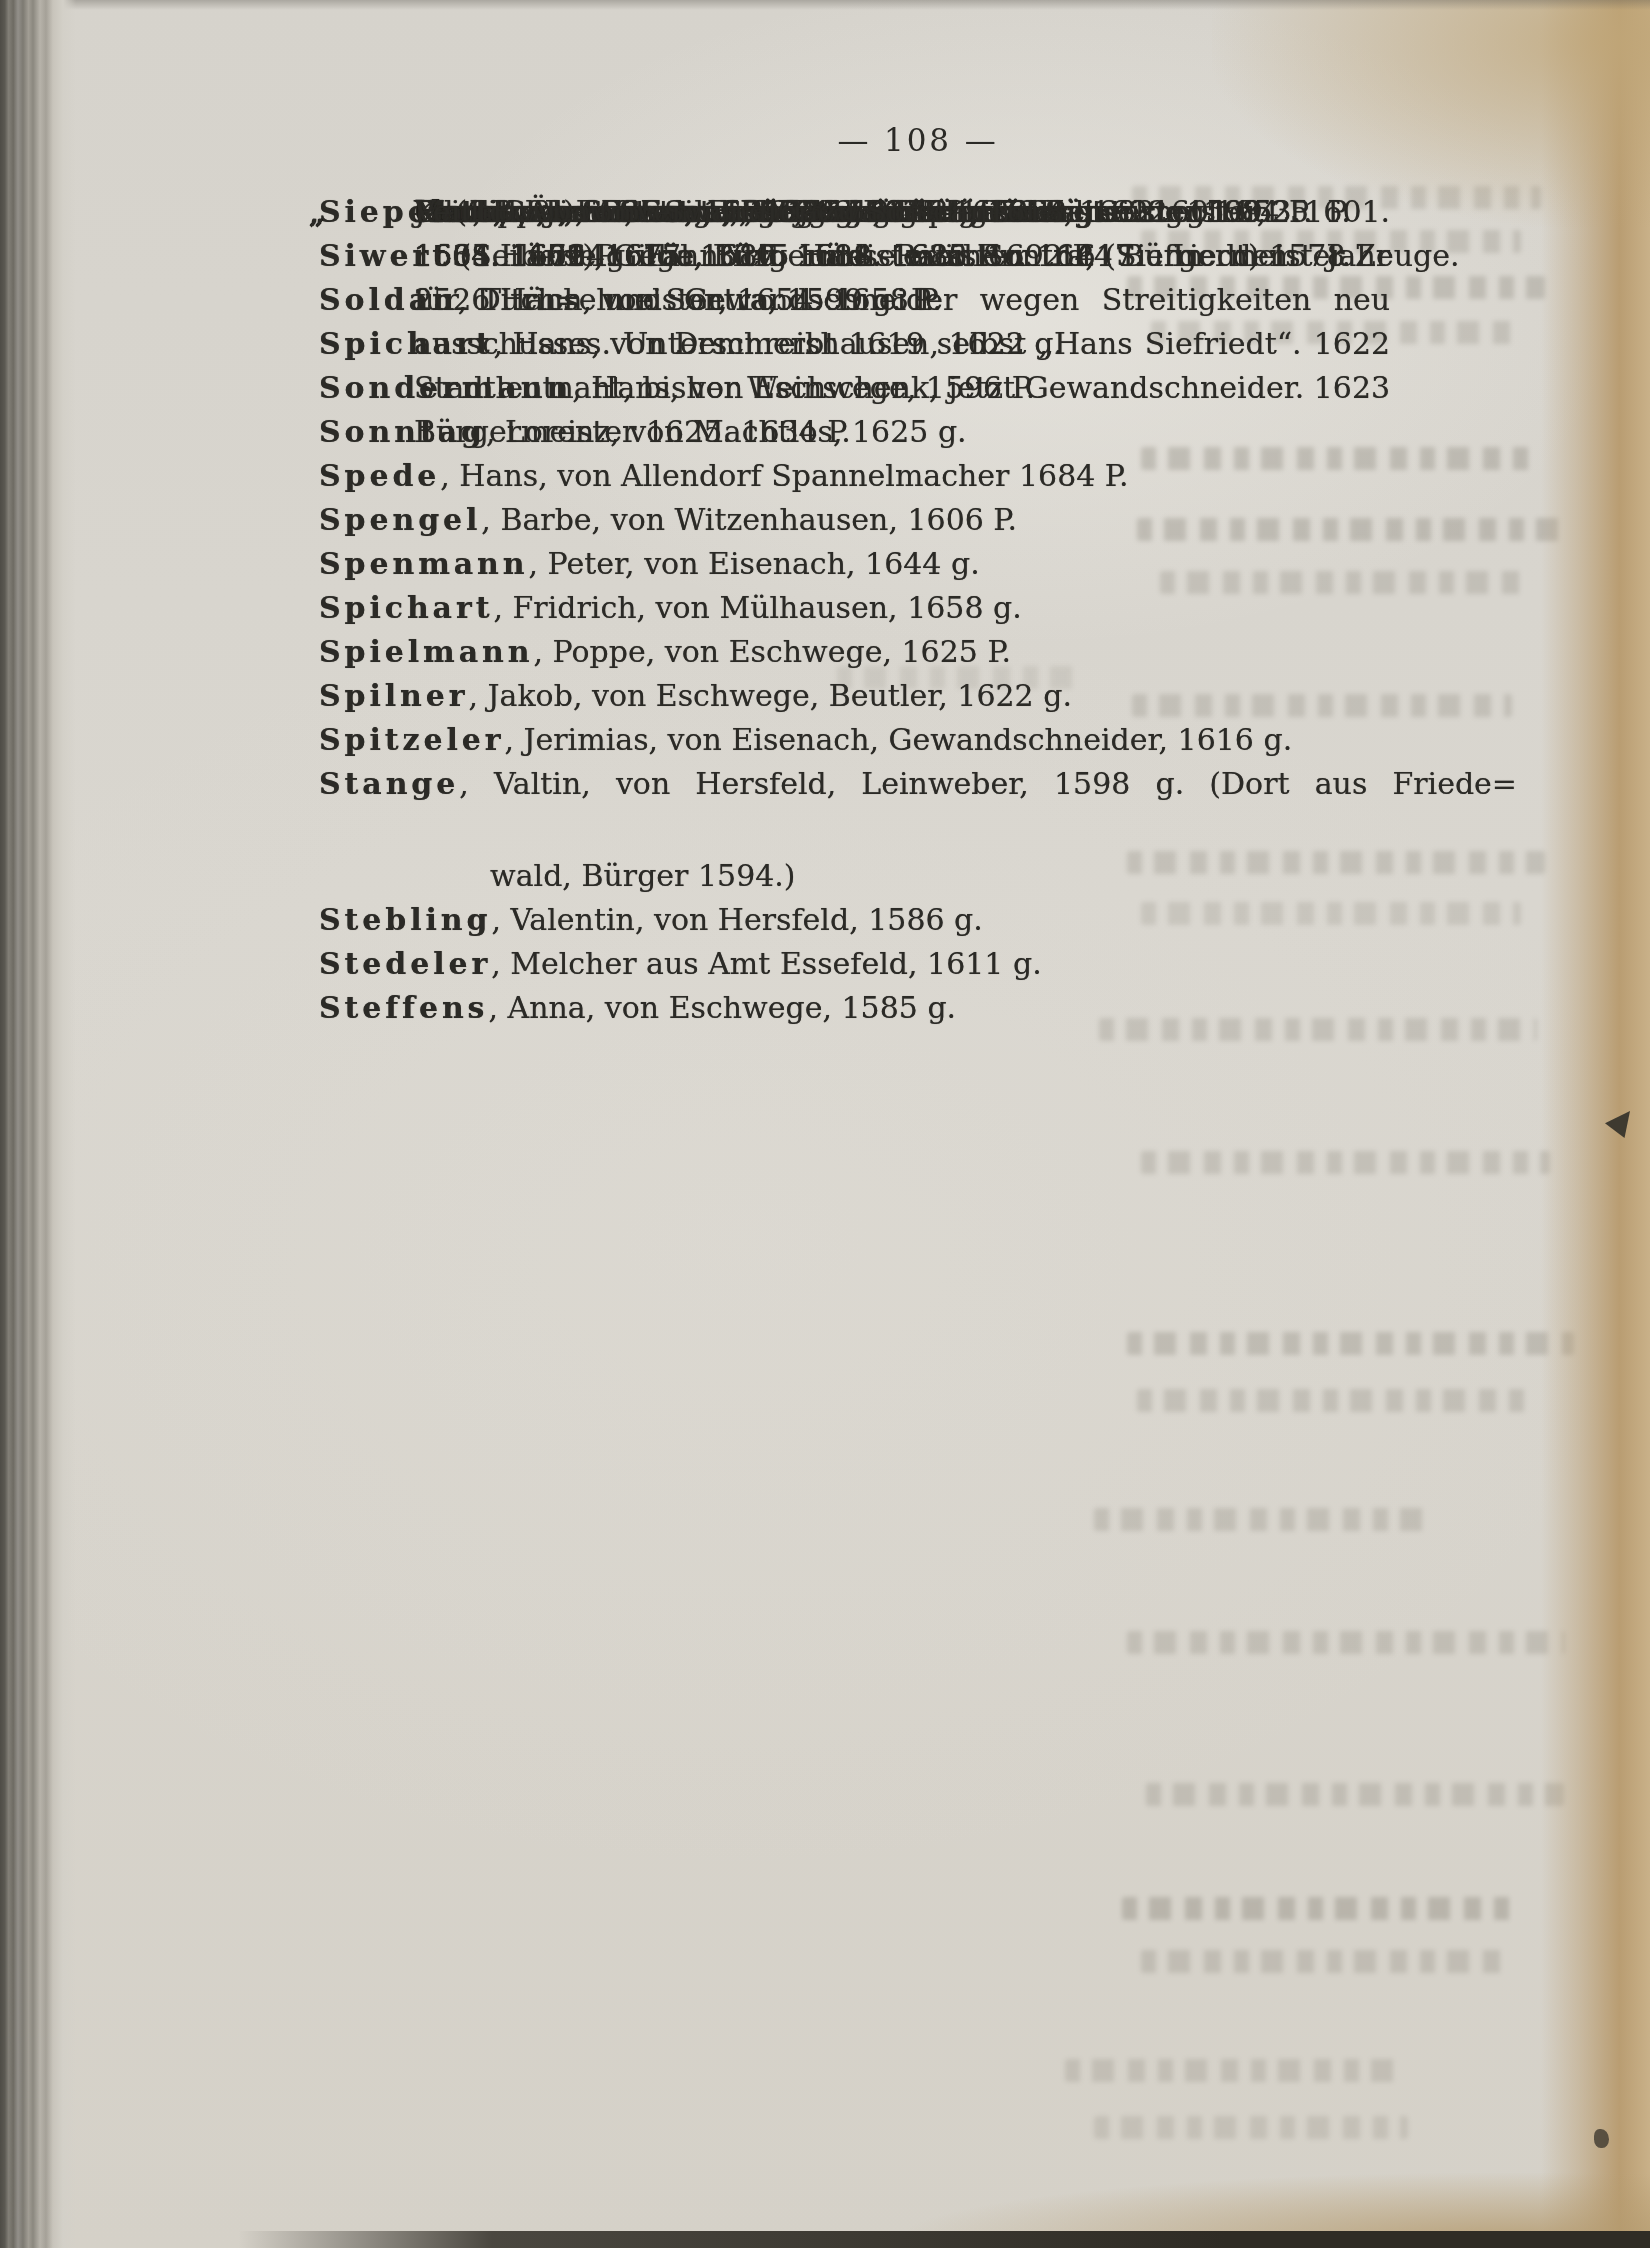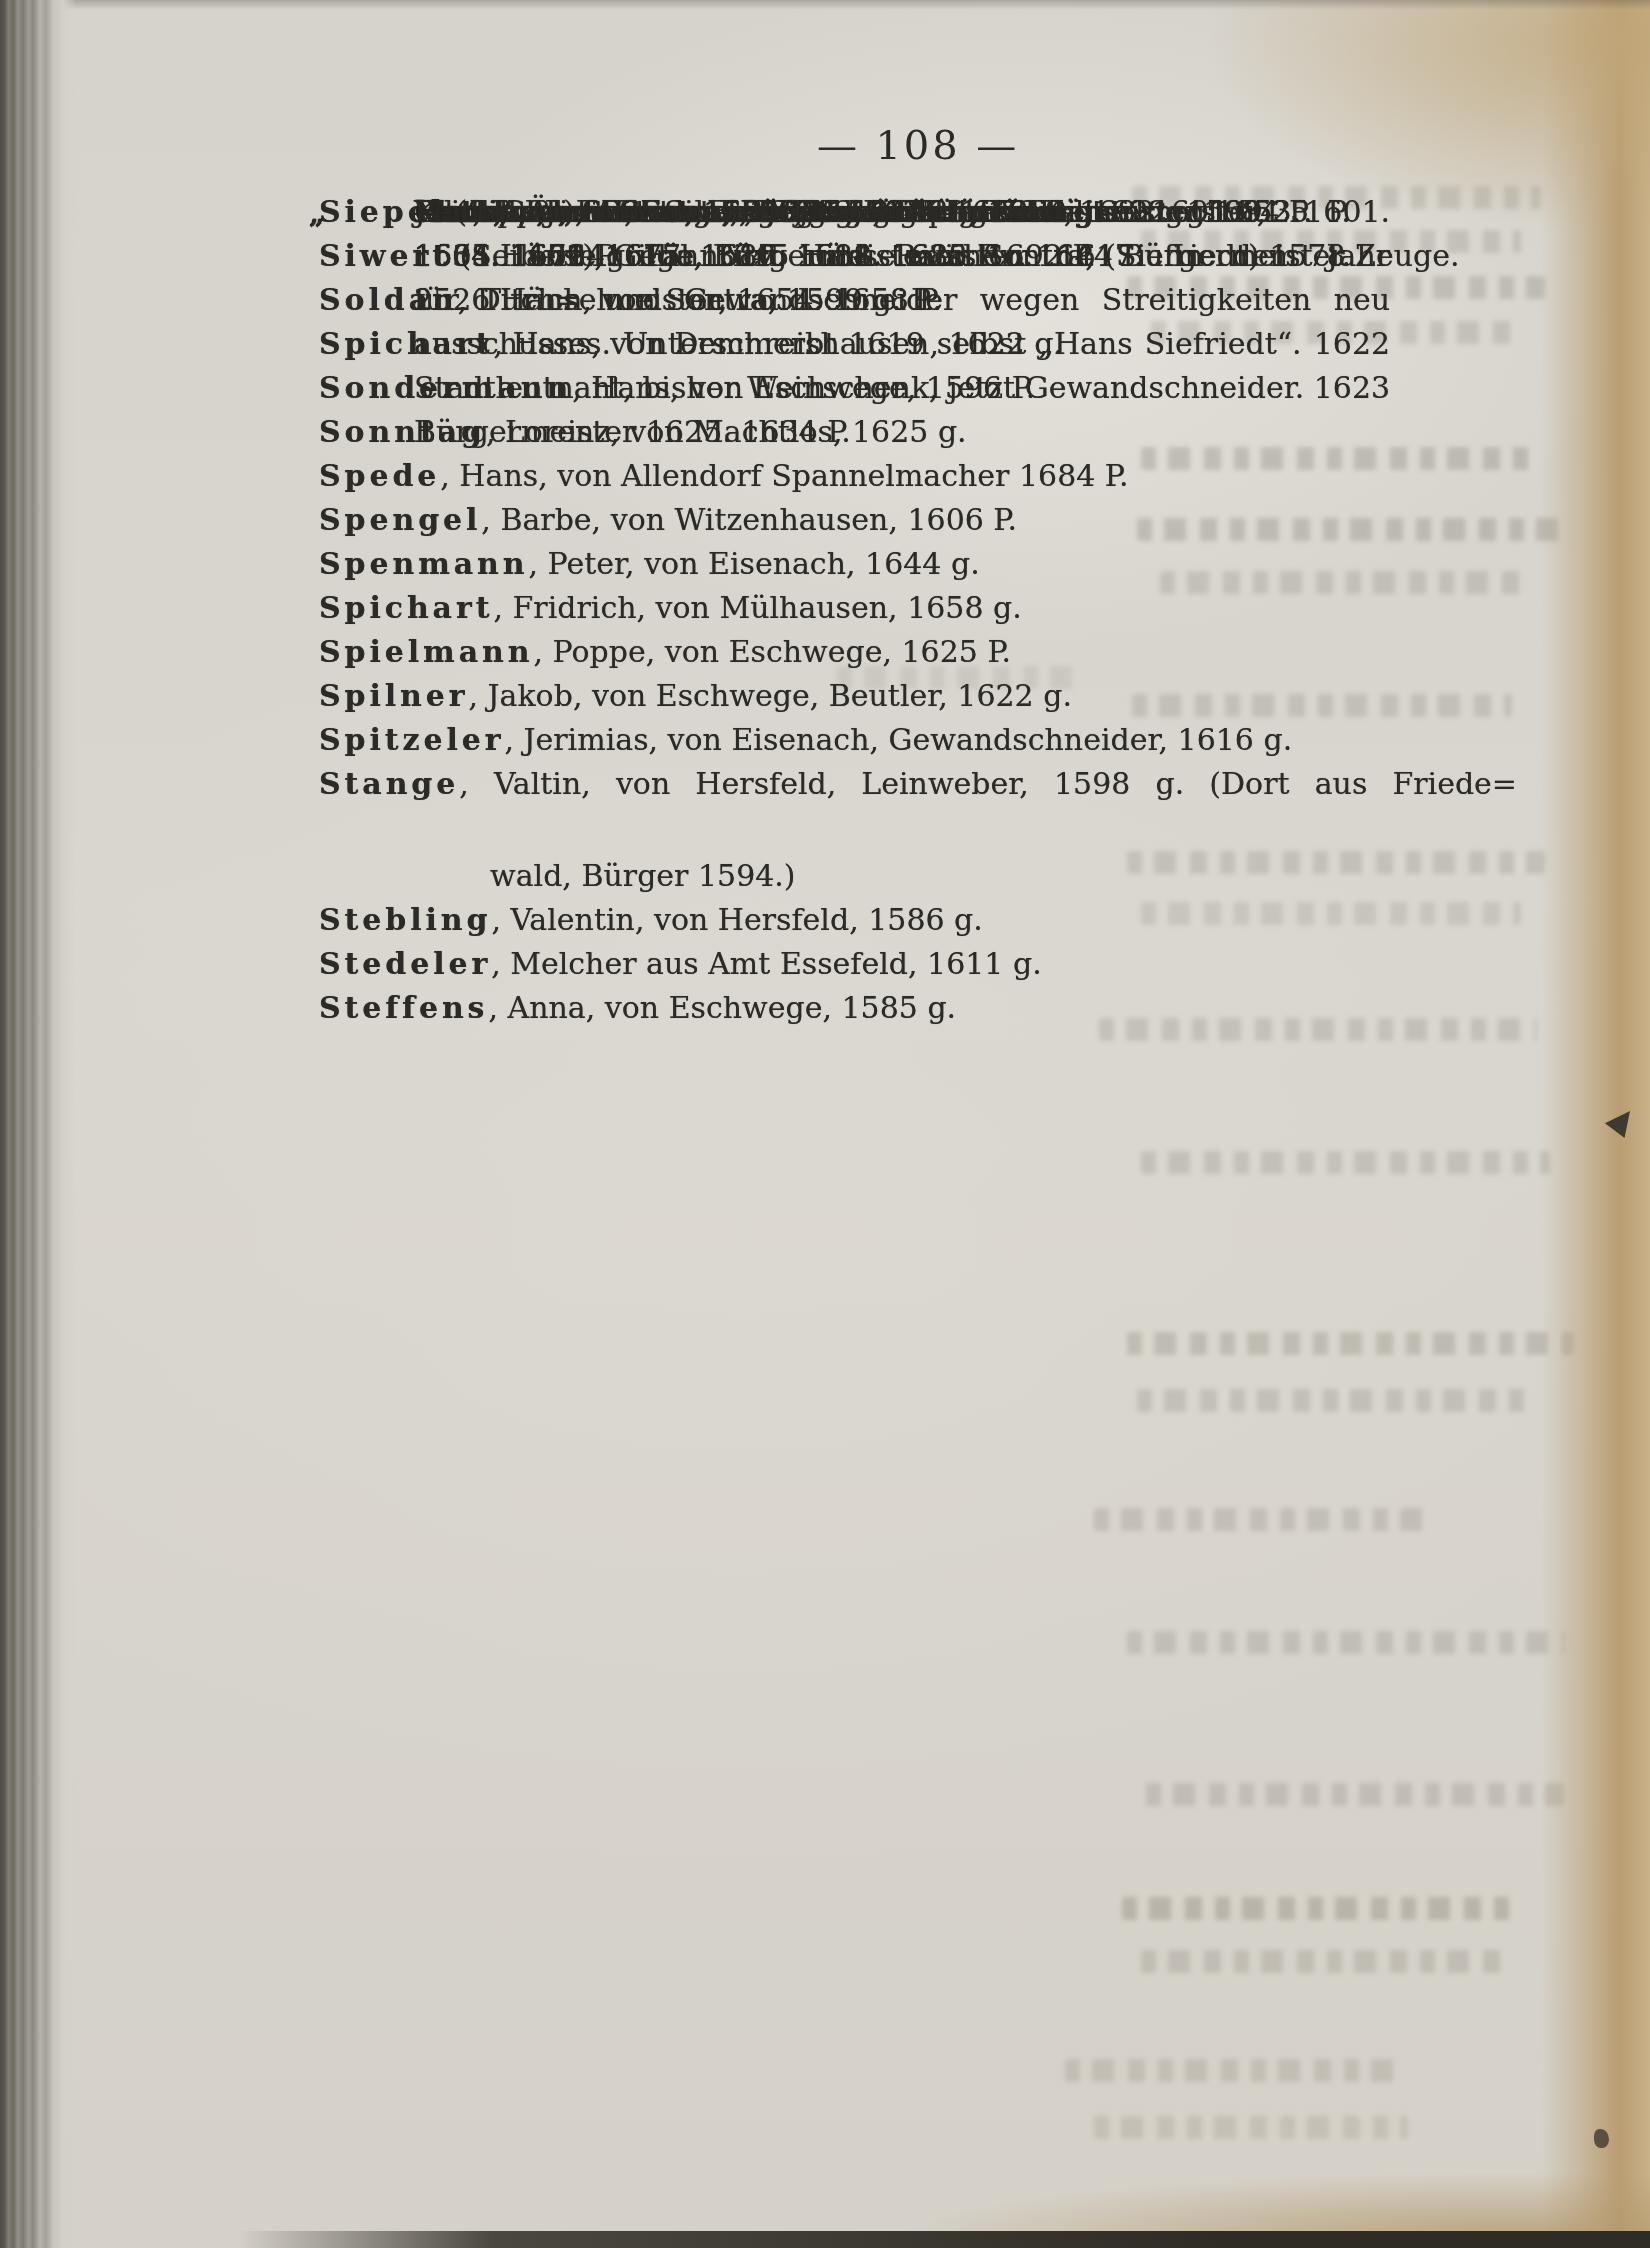--- a/index.html
+++ b/index.html
@@ -26,21 +26,21 @@
     background:linear-gradient(90deg, rgba(50,47,40,0) 0, rgba(50,47,40,.85) 18%, #2f2c25 70%);}
   .top-shadow{position:absolute;left:57px;right:0;top:0;height:9.5px;z-index:2;
     background:linear-gradient(180deg, rgba(90,86,78,.35), rgba(90,86,78,0));}
   .ghost{position:absolute;height:23px;filter:blur(2.9px);opacity:.20;border-radius:2.9px;z-index:1;
     background:repeating-linear-gradient(90deg,#6f6a5e 0 15px,transparent 15px 27px,#6f6a5e 27px 49px,transparent 49px 63px,#6f6a5e 63px 80px,transparent 80px 93px);}
   .speck{position:absolute;z-index:3;background:#3e3a30;}
   .speck.a{left:1605px;top:1111px;width:25px;height:27px;clip-path:polygon(0 45%,100% 0,78% 100%);}
   .speck.b{left:1594px;top:2129px;width:15px;height:19px;border-radius:40% 60% 50% 50%;opacity:.8;}
   
   .page-head{position:absolute;top:122px;left:319px;width:1198px;text-align:center;
-    font-size:40px;letter-spacing:2.9px;z-index:5;}
+    font-size:31px;letter-spacing:2.9px;z-index:5;}
   .text-block{position:absolute;left:319px;top:190px;width:1198px;z-index:5;}
   .line{line-height:44px;font-size:30px;white-space:nowrap;
     text-shadow:0 0 0.7px rgba(43,42,38,.65);}
   .line.fill{white-space:normal;text-align:justify;text-align-last:justify;}
   .entry.head .line.cont{margin-left:171px;margin-top:48px;}
   .entry.ditto .line{margin-left:200px;}
   .entry.ditto .line:first-child{position:relative;}
   .ditto{position:absolute;left:-105px;top:0;font-size:30px;}
   .head-word{font-weight:bold;letter-spacing:0.13em;}
 </style>

